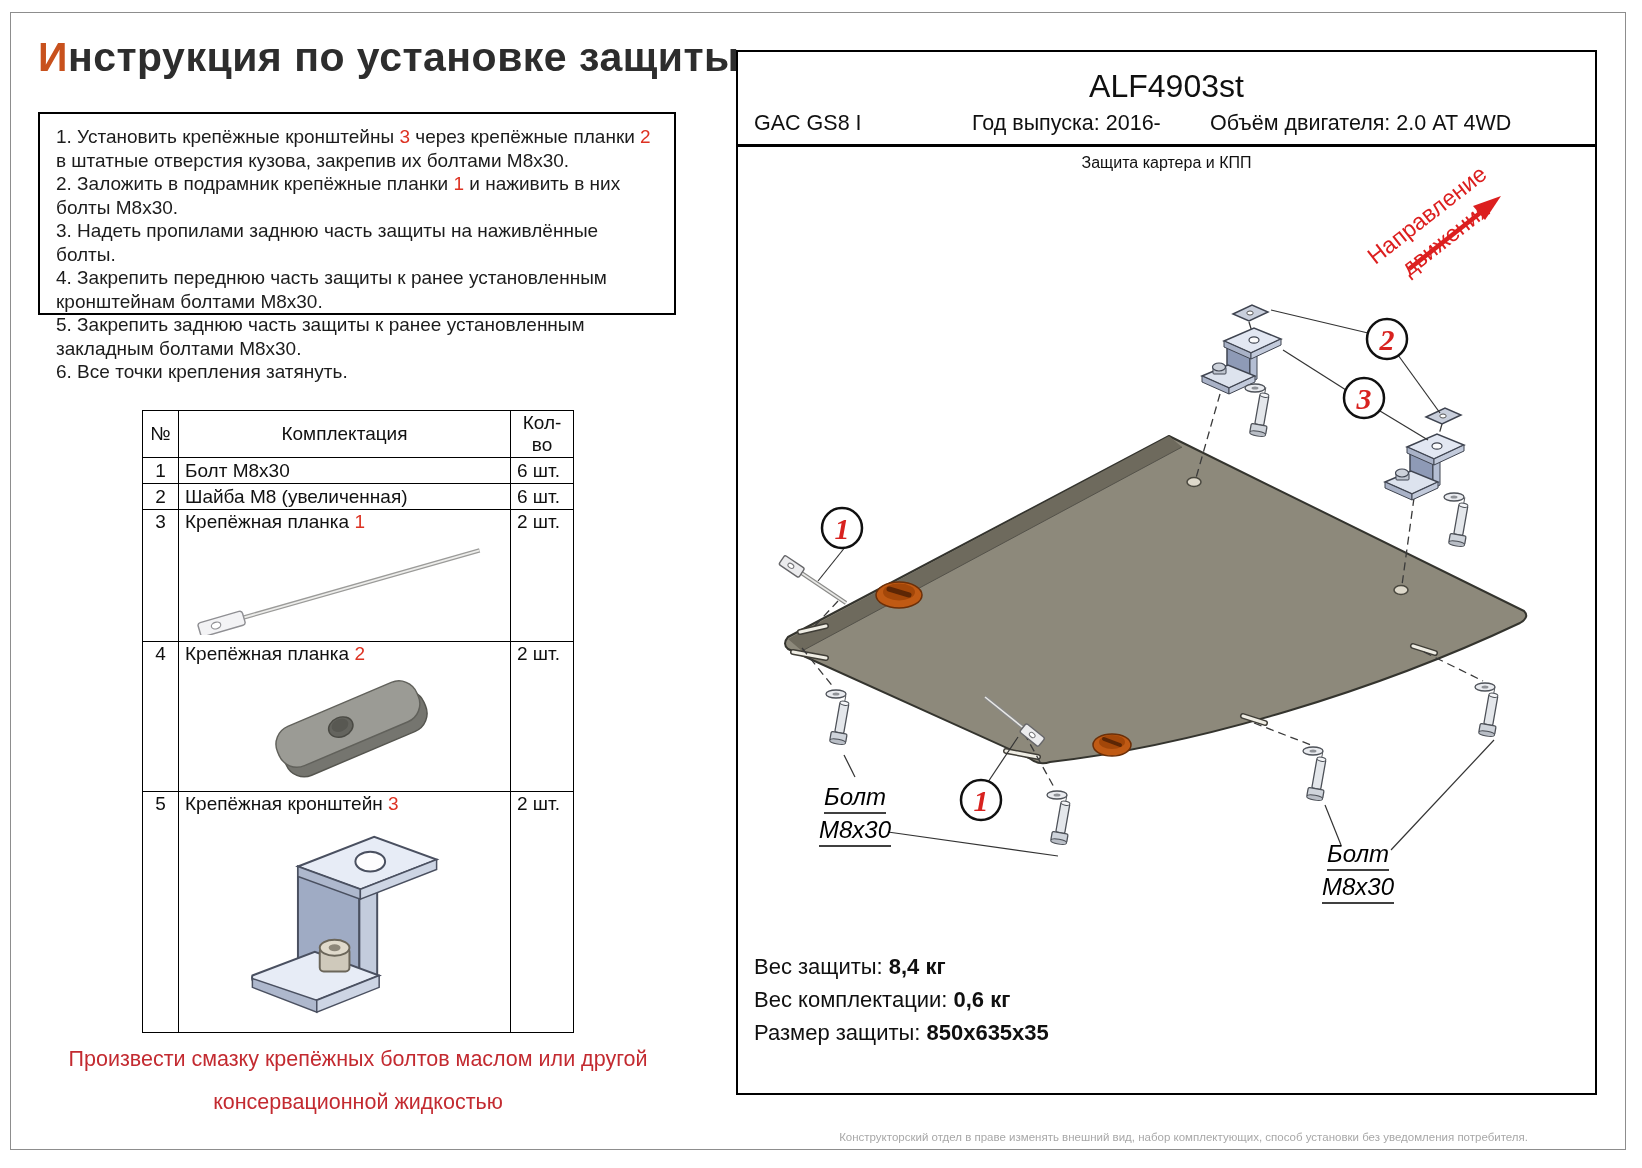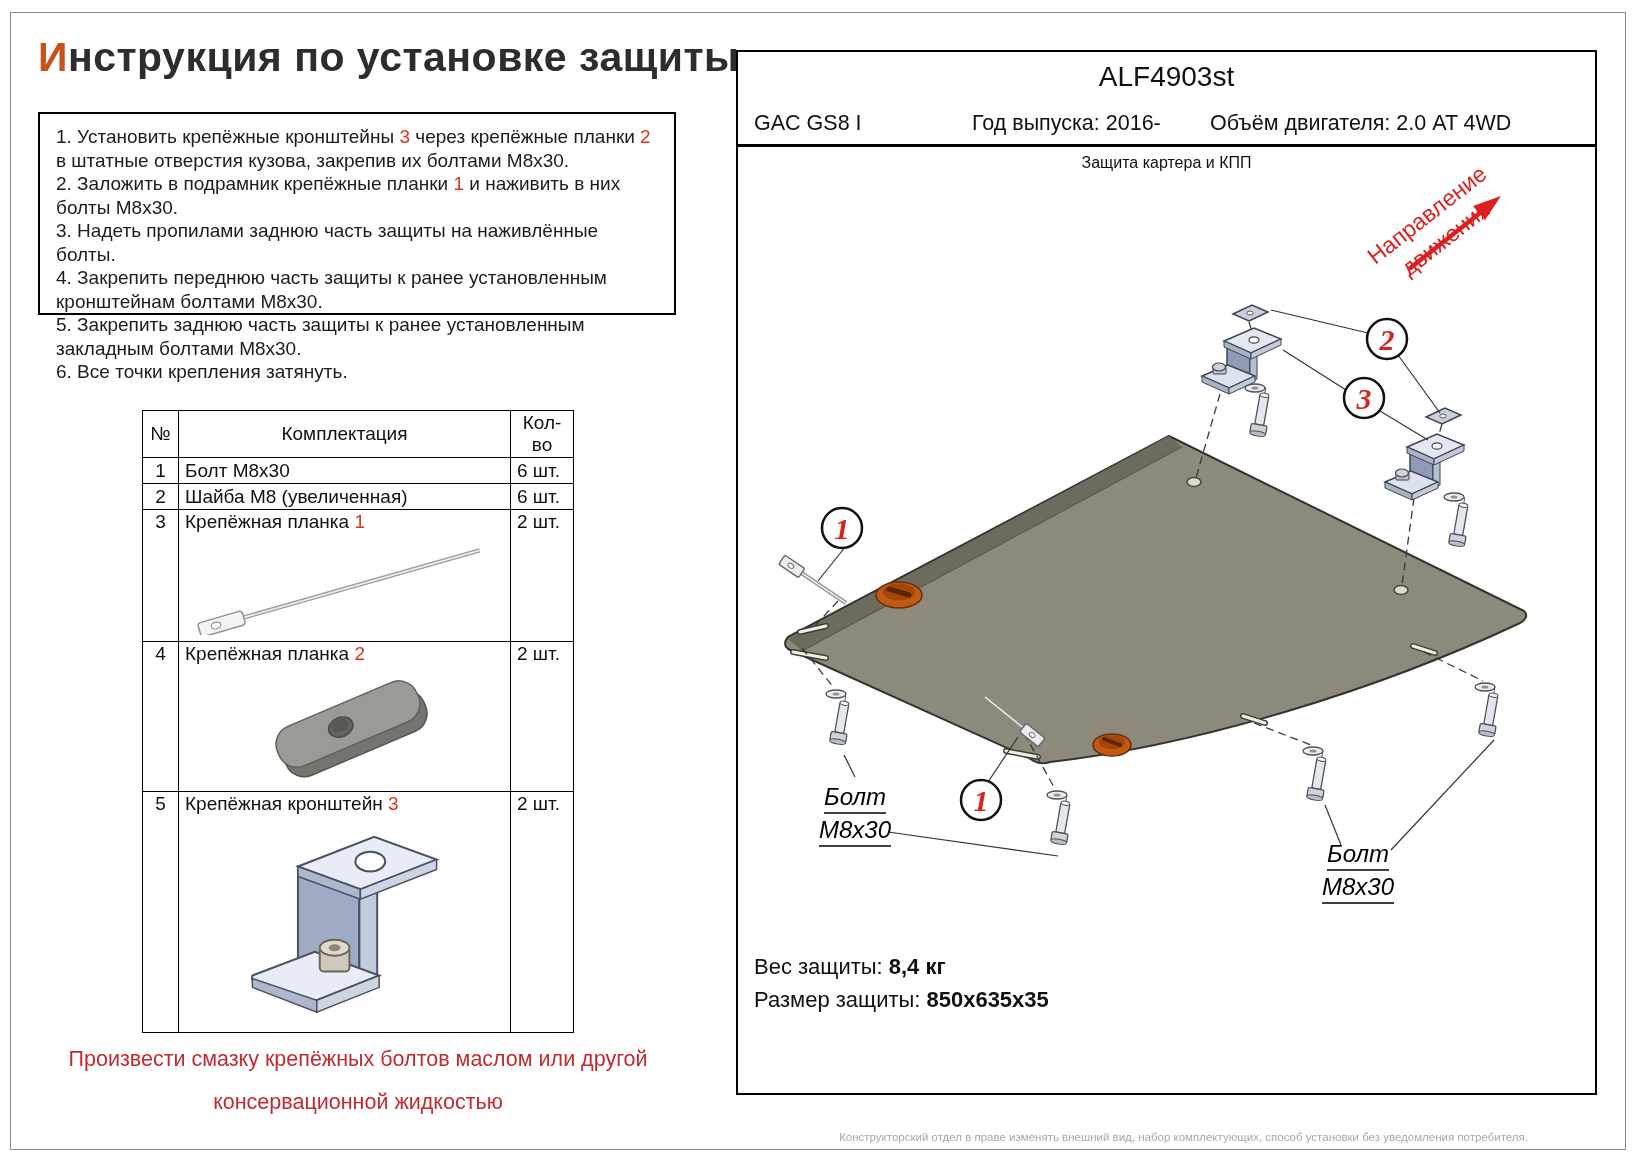--- a/index.html
+++ b/index.html
@@ -21,21 +21,21 @@
   td.c-num { text-align:center; }
   td.c-qty { padding-left:8px; }
   tr.short { height:26px; }
   tr.tall3 { height:132px; } tr.tall4 { height:150px; } tr.tall5 { height:241px; }
   td.v-top { vertical-align:top; }
   .part-img { display:block; margin:2px auto 0 auto; }
 
   .warning { position:absolute; left:40px; top:1038px; width:636px; text-align:center; font-size:21.5px; line-height:43px; color:#c32a30; }
 
   .panel { position:absolute; left:736px; top:50px; width:861px; height:1045px; border:2px solid #000; }
-  .pn { position:absolute; left:0; top:0; width:100%; height:52px; text-align:center; font-size:28px; padding-top:9px; color:#101010; }
+  .pn { position:absolute; left:0; top:0; width:100%; height:52px; text-align:center; font-size:32px; padding-top:16px; color:#101010; }
   .meta { position:absolute; left:0; top:52px; width:100%; height:43px; border-bottom:3px solid #000; font-size:21.5px; color:#101010; }
   .meta .car { position:absolute; left:16px; top:7px; }
   .meta .year { position:absolute; left:194px; top:7px;margin-left:40px; }
   .meta .eng { position:absolute; left:472px; top:7px; }
   .subtitle { position:absolute; left:0; top:102px; width:100%; text-align:center; font-size:16px; color:#101010; }
 
   svg.diagram { position:absolute; left:0; top:93px; width:855px; height:950px; }
   .cal-num { font:italic 700 30px "Liberation Serif", serif; fill:#d8221f; }
   .blabel { font:italic 400 24px "Liberation Sans", sans-serif; fill:#000; }
   .redrot { font:400 23px "Liberation Sans", sans-serif; fill:#dc1f1f; }
@@ -310,17 +310,18 @@
     <g>
       <text class="blabel" x="620" y="717" text-anchor="middle">Болт</text>
       <line x1="589" y1="725" x2="651" y2="725" stroke="#000" stroke-width="1.5"></line>
       <text class="blabel" x="620" y="750" text-anchor="middle">М8х30</text>
       <line x1="584" y1="758" x2="656" y2="758" stroke="#000" stroke-width="1.5"></line>
     </g>
   </svg>
 
   <div class="specs">
     <div><span>Вес защиты:</span><span class="b val">8,4 кг</span></div>
+    <div><span>Вес комплектации:</span><span class="b val">0,6 кг</span></div>
     <div><span>Размер защиты:</span><span class="b val">850х635х35</span></div>
   </div>
 </div>
 
 <div class="footer">Конструкторский отдел в праве изменять внешний вид, набор комплектующих, способ установки без уведомления потребителя.</div>
 
 </body></html>

